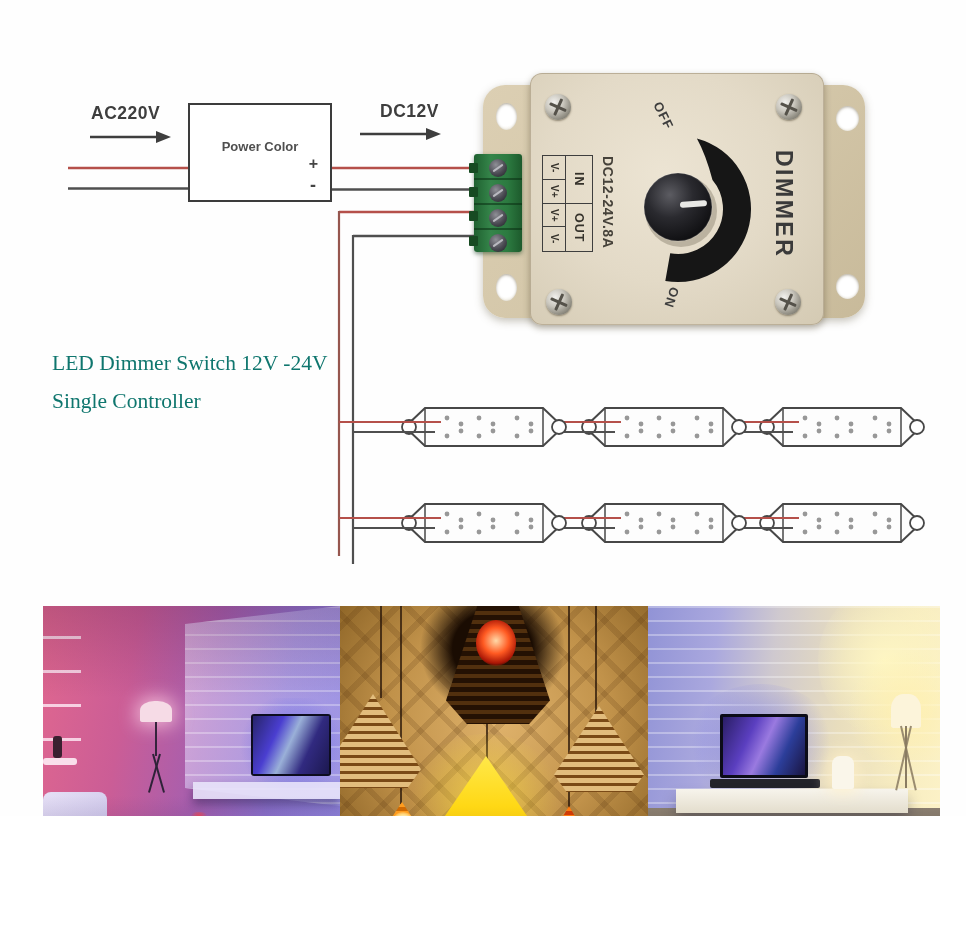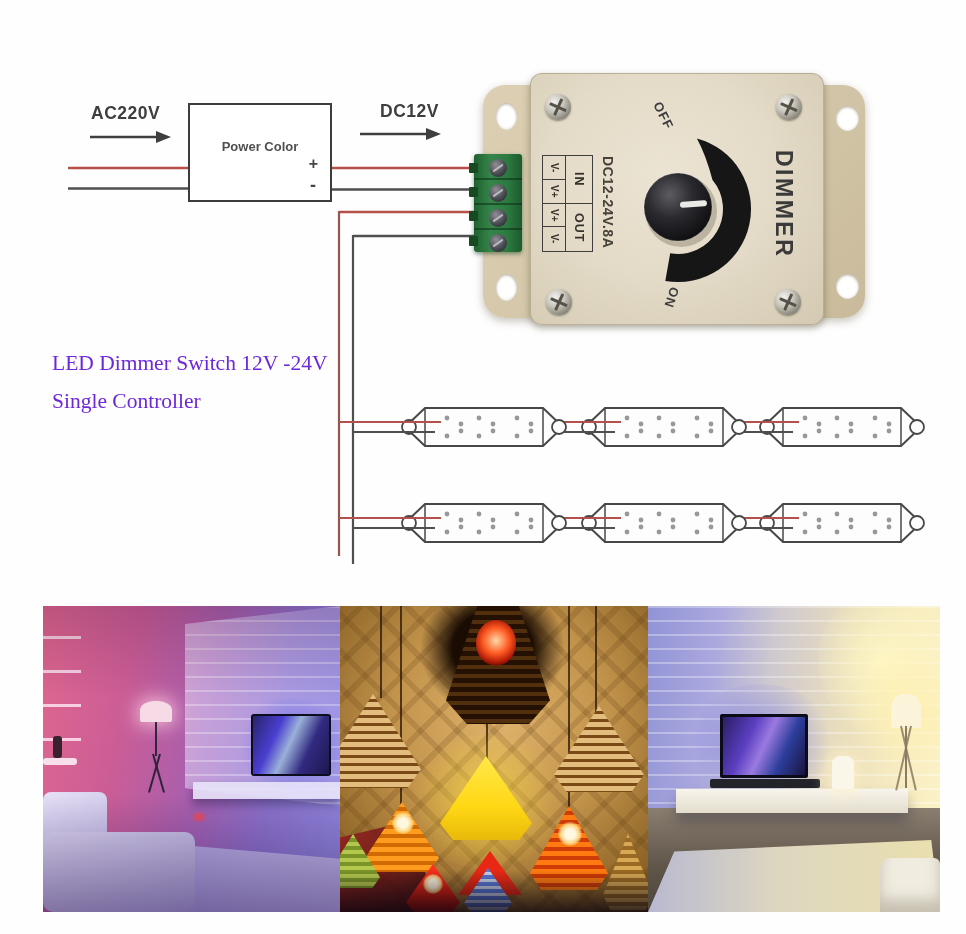--- a/index.html
+++ b/index.html
@@ -1,28 +1,28 @@
 <!DOCTYPE html>
 <html><head>
 <meta charset="utf-8">
 <style>
   html,body{margin:0;padding:0;background:#ffffff;}
-  .stage{position:relative;width:966px;height:934px;background:#fefefe;overflow:hidden;
+  .stage{position:relative;width:966px;height:816px;background:#fefefe;overflow:hidden;
          font-family:"Liberation Sans",sans-serif;}
   .abs{position:absolute;}
 
   
   .volt-label{position:absolute;font:bold 17.5px "Liberation Sans",sans-serif;color:#3e3e3e;letter-spacing:.5px;}
   .psu-box{position:absolute;left:188px;top:103px;width:144px;height:99px;border:2.3px solid #3c3c3c;
            background:#fff;box-sizing:border-box;}
   .psu-label{position:absolute;left:0;right:0;top:34px;text-align:center;
              font:bold 13px "Liberation Sans",sans-serif;color:#4f4f4f;}
   .psu-plus{position:absolute;right:12px;top:50px;font:bold 16px "Liberation Sans",sans-serif;color:#444;}
   .psu-minus{position:absolute;right:14px;top:70px;font:bold 18px "Liberation Sans",sans-serif;color:#444;}
-  .desc{position:absolute;left:52px;top:345px;font:21.5px "Liberation Serif",serif;color:#6d28d9;
+  .desc{position:absolute;left:52px;top:345px;font:21.5px "Liberation Serif",serif;color:#0f766e;
         line-height:37.5px;white-space:nowrap;}
 
   
   .plate{position:absolute;left:483px;top:85px;width:382px;height:233px;border-radius:22px;
          background:linear-gradient(135deg,#dccfb3 0%,#d3c6a8 55%,#c8ba9a 100%);
          box-shadow:0 3px 8px rgba(90,80,55,.35);}
   .panel{position:absolute;left:530px;top:73px;width:292px;height:250px;border-radius:12px;
          background:radial-gradient(ellipse at 45% 40%,#ece4d3 0%,#e3dac7 50%,#d4cab3 100%);
          box-shadow:0 3px 7px rgba(70,60,35,.4);border:1px solid rgba(125,110,80,.35);}
   .hole{position:absolute;background:radial-gradient(circle at 45% 40%,#ffffff 60%,#efe9da 100%);

